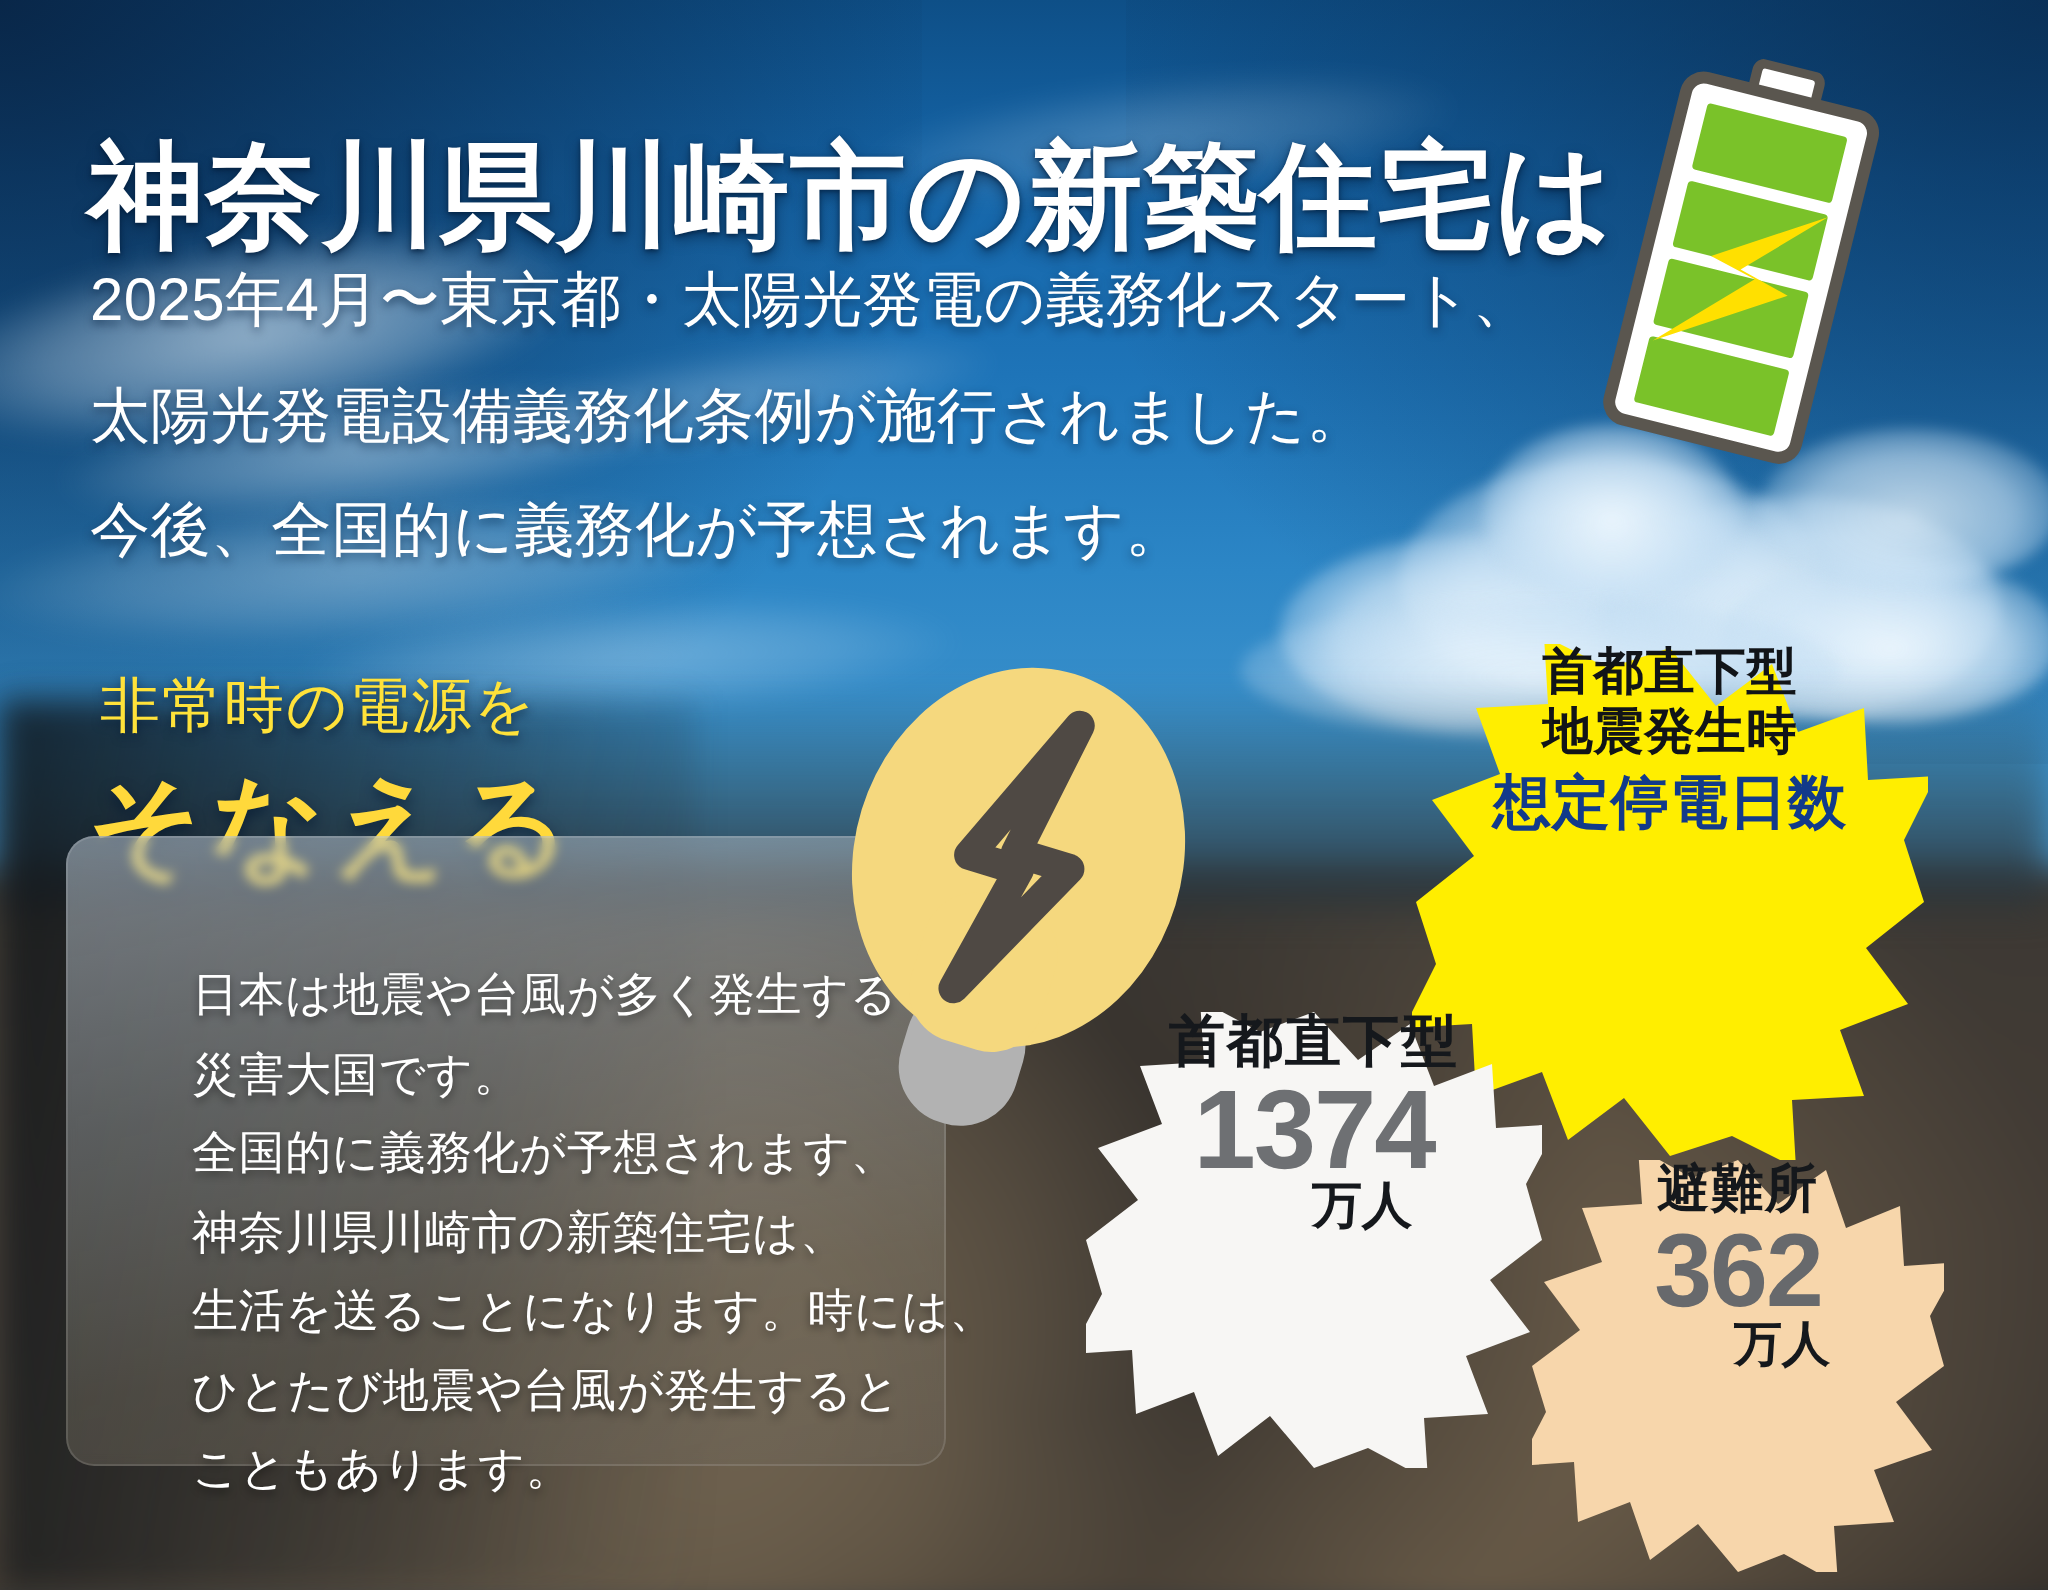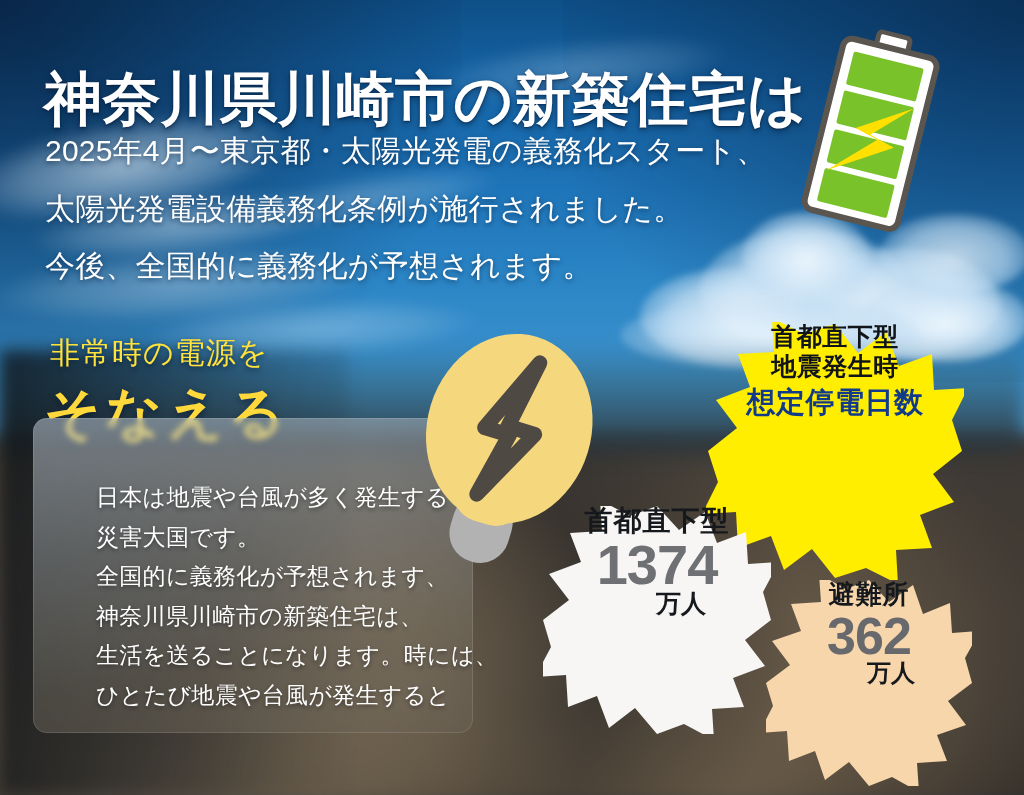--- a/index.html
+++ b/index.html
@@ -385,20 +385,21 @@
   <div class="subhead-big">そなえる</div>
 
   <div class="body-panel"></div>
   <div class="body-text">
     <div>日本は地震や台風が多く発生する</div>
     <div>災害大国です。</div>
     <div>全国的に義務化が予想されます、</div>
     <div>神奈川県川崎市の新築住宅は、</div>
     <div>生活を送ることになります。時には、</div>
     <div>ひとたび地震や台風が発生すると</div>
+    <div>こともあります。</div>
   </div>
 
   <div class="bulb">
     <svg viewBox="0 0 232 292" width="232" height="292">
       <g transform="rotate(17 116 146)">
 
         <rect x="88" y="196" width="60" height="70" rx="29" fill="#b2b2b2"></rect>
 
         <ellipse cx="116" cy="128" rx="82" ry="96" fill="#f5d87e"></ellipse>
         <rect x="82" y="150" width="68" height="76" rx="26" fill="#f5d87e"></rect>

